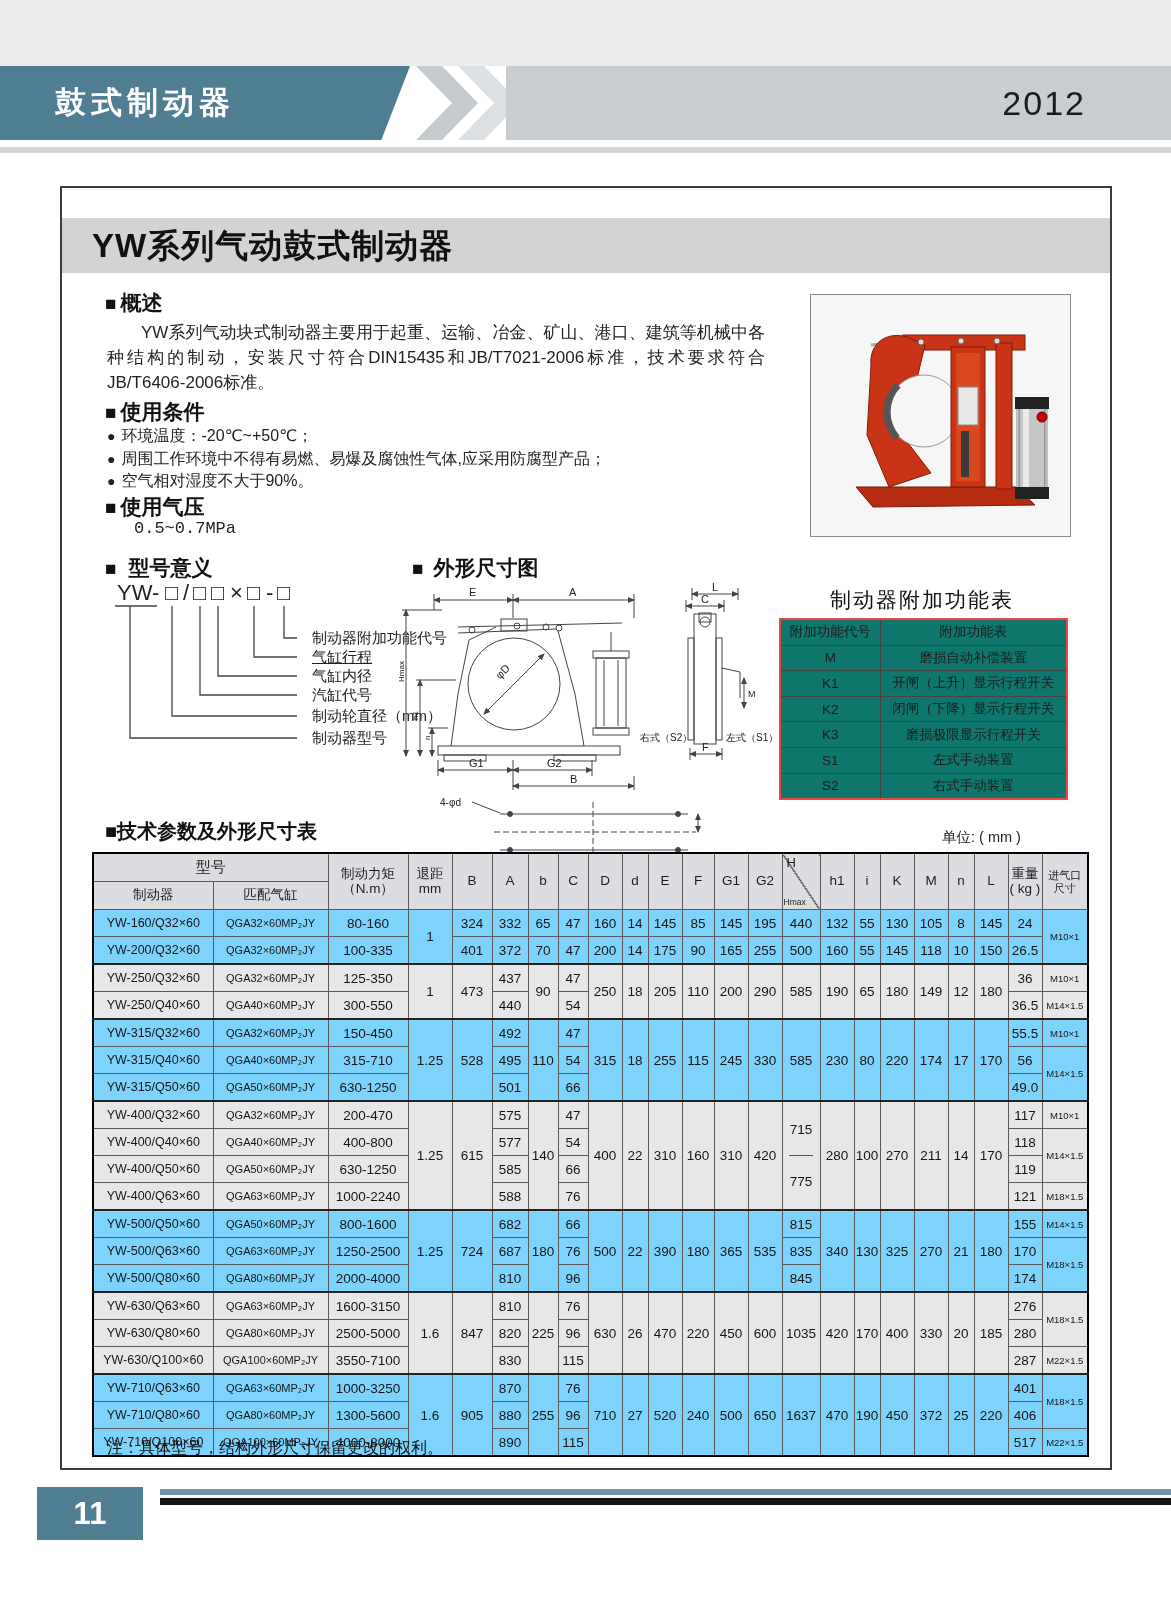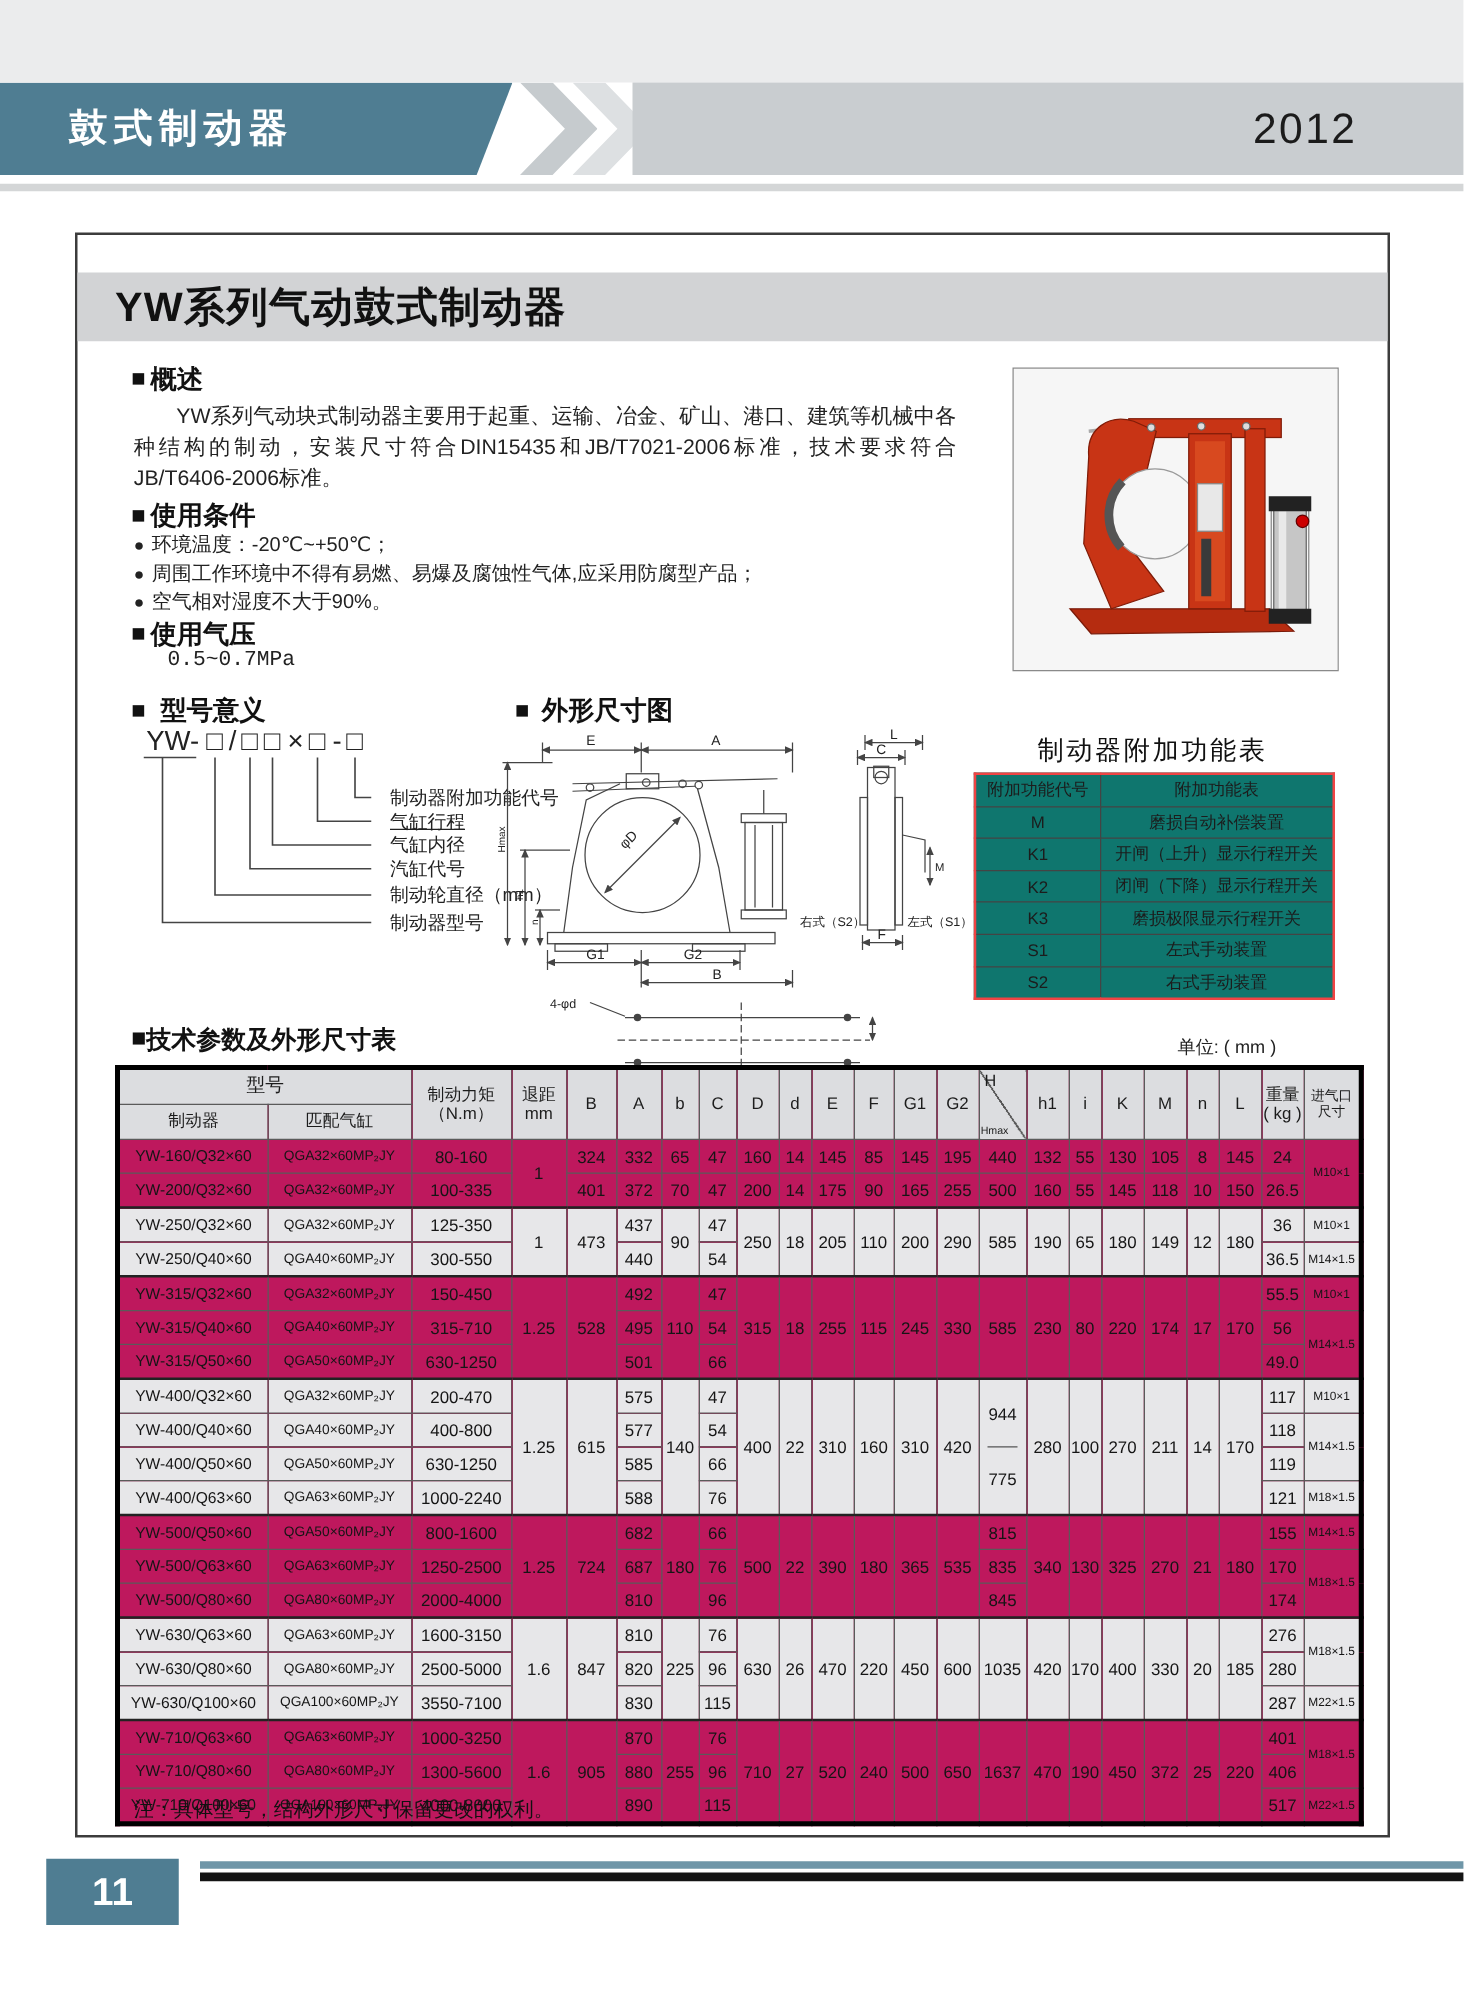--- a/index.html
+++ b/index.html
@@ -34,21 +34,21 @@
   
   .product-box{left:748px;top:106px;width:259px;height:241px;border:1px solid #8a8a8a;background:#f7f7f7;}
   
   .func-title{left:715px;top:398px;width:290px;text-align:center;font-size:21px;color:#111;letter-spacing:2px;}
   .ftable{border-collapse:collapse;table-layout:fixed;width:287px;border:2px solid #ef4444;background:#0f766e;}
   .ftable th,.ftable td{border:1px solid #444;height:24.6px;text-align:center;
     font-size:13.5px;font-weight:normal;padding:0 2px;overflow:hidden;white-space:nowrap;}
   
   .params-h{font-size:20px;font-weight:bold;color:#111;display:flex;align-items:center;}
   .unit-label{font-size:14.5px;color:#222;}
-  .ptable{border-collapse:collapse;table-layout:fixed;width:995px;border:4px solid #000000;background:#be185d;}
+  .ptable{border-collapse:collapse;table-layout:fixed;width:995px;border:2px solid #000000;background:#7dd3fc;}
   .ptable th,.ptable td{border:1px solid #5a5a5a;text-align:center;padding:0;
     overflow:hidden;white-space:nowrap;}
   .ptable th{background:#dcdde0;font-size:13.5px;font-weight:normal;height:27px;white-space:pre-line;line-height:1.1;}
   .ptable th.mg{font-size:15px;}
   .ptable th.smh{font-size:11px;}
   .ptable td{height:26px;font-size:13.5px;color:#151515;}
   .ptable td:nth-child(1){font-size:12.5px;}
   .ptable tbody td:nth-child(2){font-size:11px;}
   .ptable td.sm{font-size:9.5px;}
   .ptable tr.shade td{background:#e7e7e9;}
@@ -531,21 +531,21 @@
             <td rowspan="4">140</td>
             <td>47</td>
             <td rowspan="4">400</td>
             <td rowspan="4">22</td>
             <td rowspan="4">310</td>
             <td rowspan="4">160</td>
             <td rowspan="4">310</td>
             <td rowspan="4">420</td>
             <td rowspan="4" class="hsplit">
               <div class="hs">
-                <span>944</span>
+                <span>715</span>
                 <i></i>
                 <span>775</span>
               </div>
             </td>
             <td rowspan="4">280</td>
             <td rowspan="4">100</td>
             <td rowspan="4">270</td>
             <td rowspan="4">211</td>
             <td rowspan="4">14</td>
             <td rowspan="4">170</td>

